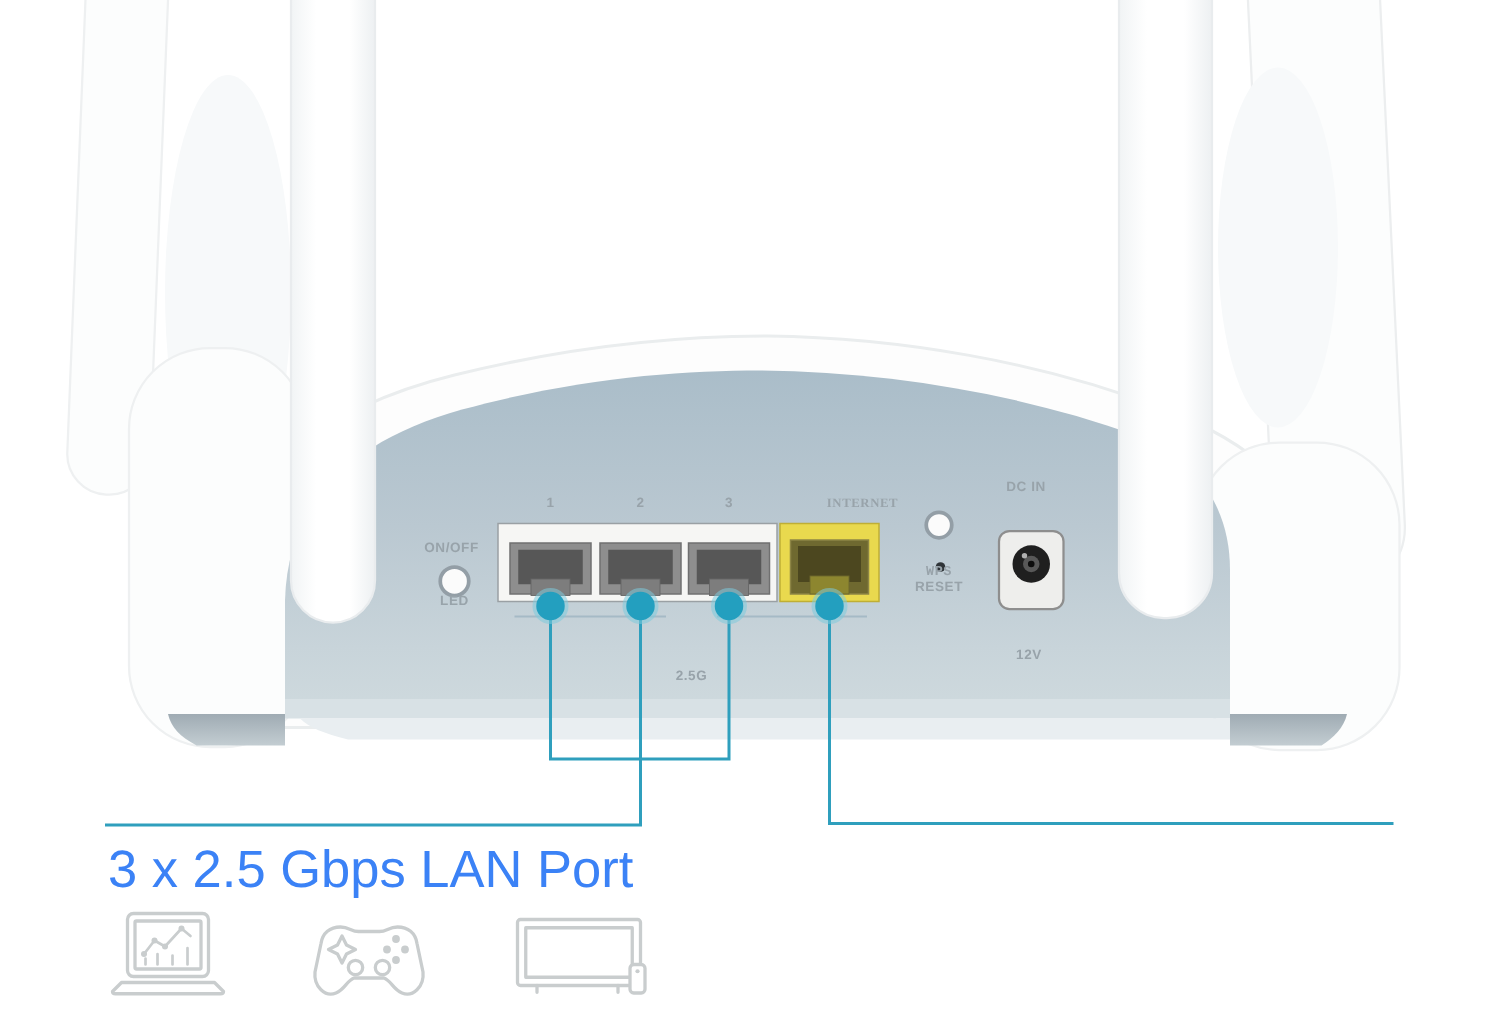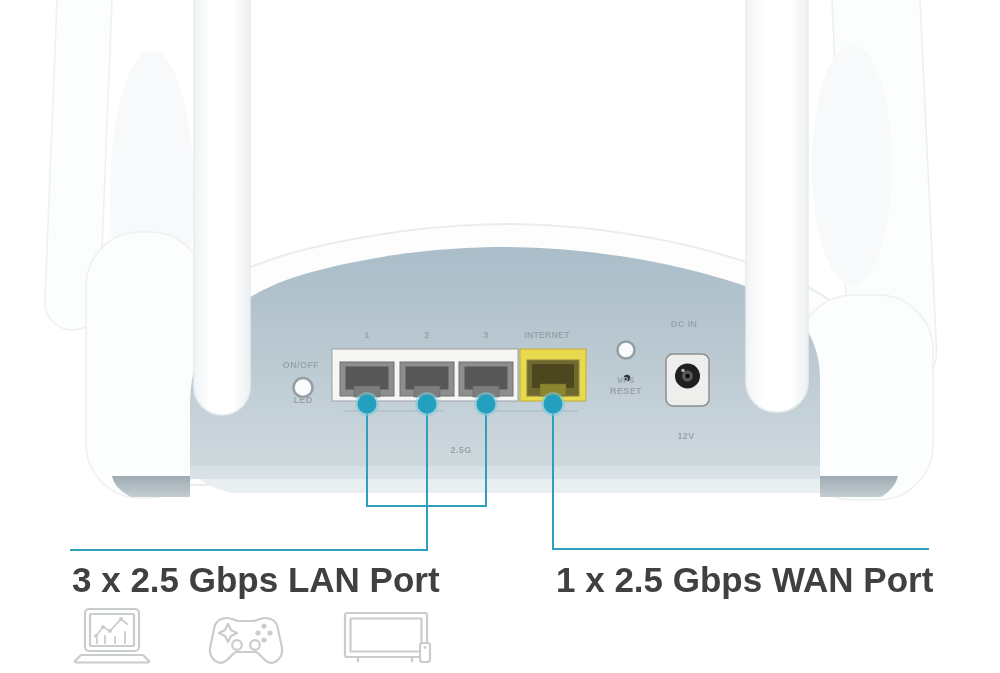--- a/index.html
+++ b/index.html
@@ -1,21 +1,21 @@
 <!DOCTYPE html>
 <html><head>
 <meta charset="utf-8">
 <style>
   html,body{margin:0;padding:0;background:#fff;}
   .stage{position:relative;width:1000px;height:673px;background:#fff;overflow:hidden;
          font-family:"Liberation Sans",sans-serif;}
   .stage svg{position:absolute;left:0;top:0;}
   .panel-label{position:absolute;transform:translateX(-50%);font-size:9px;font-weight:bold;
                color:#98a3aa;letter-spacing:.4px;white-space:nowrap;}
-  .headline{position:absolute;font-size:35px;font-weight:bold;color:#404040;
+  .headline{position:absolute;font-size:35px;font-weight:normal;color:#3b82f6;
             letter-spacing:0;white-space:nowrap;line-height:1;}
   .icon-svg{position:absolute;}
 </style>
 </head>
 <body>
 
 <div class="stage">
 
   <svg width="1000" height="673" viewBox="0 0 1000 673">
     <defs>
@@ -126,30 +126,29 @@
         <circle cx="553" cy="404" r="9.5" fill="#239fbf"></circle>
     </g>
   </svg>
 
   <span class="panel-label" style="left:301px;top:360px;">ON/OFF</span>
   <span class="panel-label" style="left:303px;top:395px;">LED</span>
 
   <span class="panel-label" style="left:367px;top:330px;">1</span>
   <span class="panel-label" style="left:427px;top:330px;">2</span>
   <span class="panel-label" style="left:486px;top:330px;">3</span>
-  <span class="panel-label" style="left:547px;top:330px;font-size:8.5px;">INTERNET</span>
+  <span class="panel-label" style="left:575px;top:330px;font-size:8.5px;font-family:Liberation Serif, serif;">INTERNET</span>
   <span class="panel-label" style="left:461px;top:405px;margin-top:40px;">2.5G</span>
 
   <span class="panel-label" style="left:626px;top:376px;font-family:Liberation Mono, monospace;">WPS</span>
   <span class="panel-label" style="left:626px;top:386px;text-align:center;">RESET</span>
   <span class="panel-label" style="left:684px;top:319px;">DC IN</span>
   <span class="panel-label" style="left:686px;top:431px;">12V</span>
 
   <div class="headline" style="left:72px;top:562px;">3 x 2.5 Gbps LAN Port</div>
-  <div class="headline" style="left:556px;top:562px;">1 x 2.5 Gbps WAN Port</div>
 
   <svg class="icon-svg" style="left:72px;top:606px;" width="80" height="58" viewBox="0 0 80 58" fill="none" stroke="#c9cdce" stroke-width="2.2" stroke-linecap="round" stroke-linejoin="round">
     <rect x="13" y="3" width="54" height="42" rx="4"></rect>
     <rect x="18" y="8" width="44" height="32" rx="1"></rect>
     <path d="M9,49 L71,49 L77,55 Q77,56.5 75,56.5 L5,56.5 Q3,56.5 3,55 Z"></path>
     <polyline points="24,30 31,21 38,25 49,13 55,18" stroke-width="1.8"></polyline>
     <circle cx="24" cy="30" r="2" fill="#c9cdce" stroke="none"></circle>
     <circle cx="31" cy="21" r="2" fill="#c9cdce" stroke="none"></circle>
     <circle cx="38" cy="25" r="2" fill="#c9cdce" stroke="none"></circle>
     <circle cx="49" cy="13" r="2" fill="#c9cdce" stroke="none"></circle>

